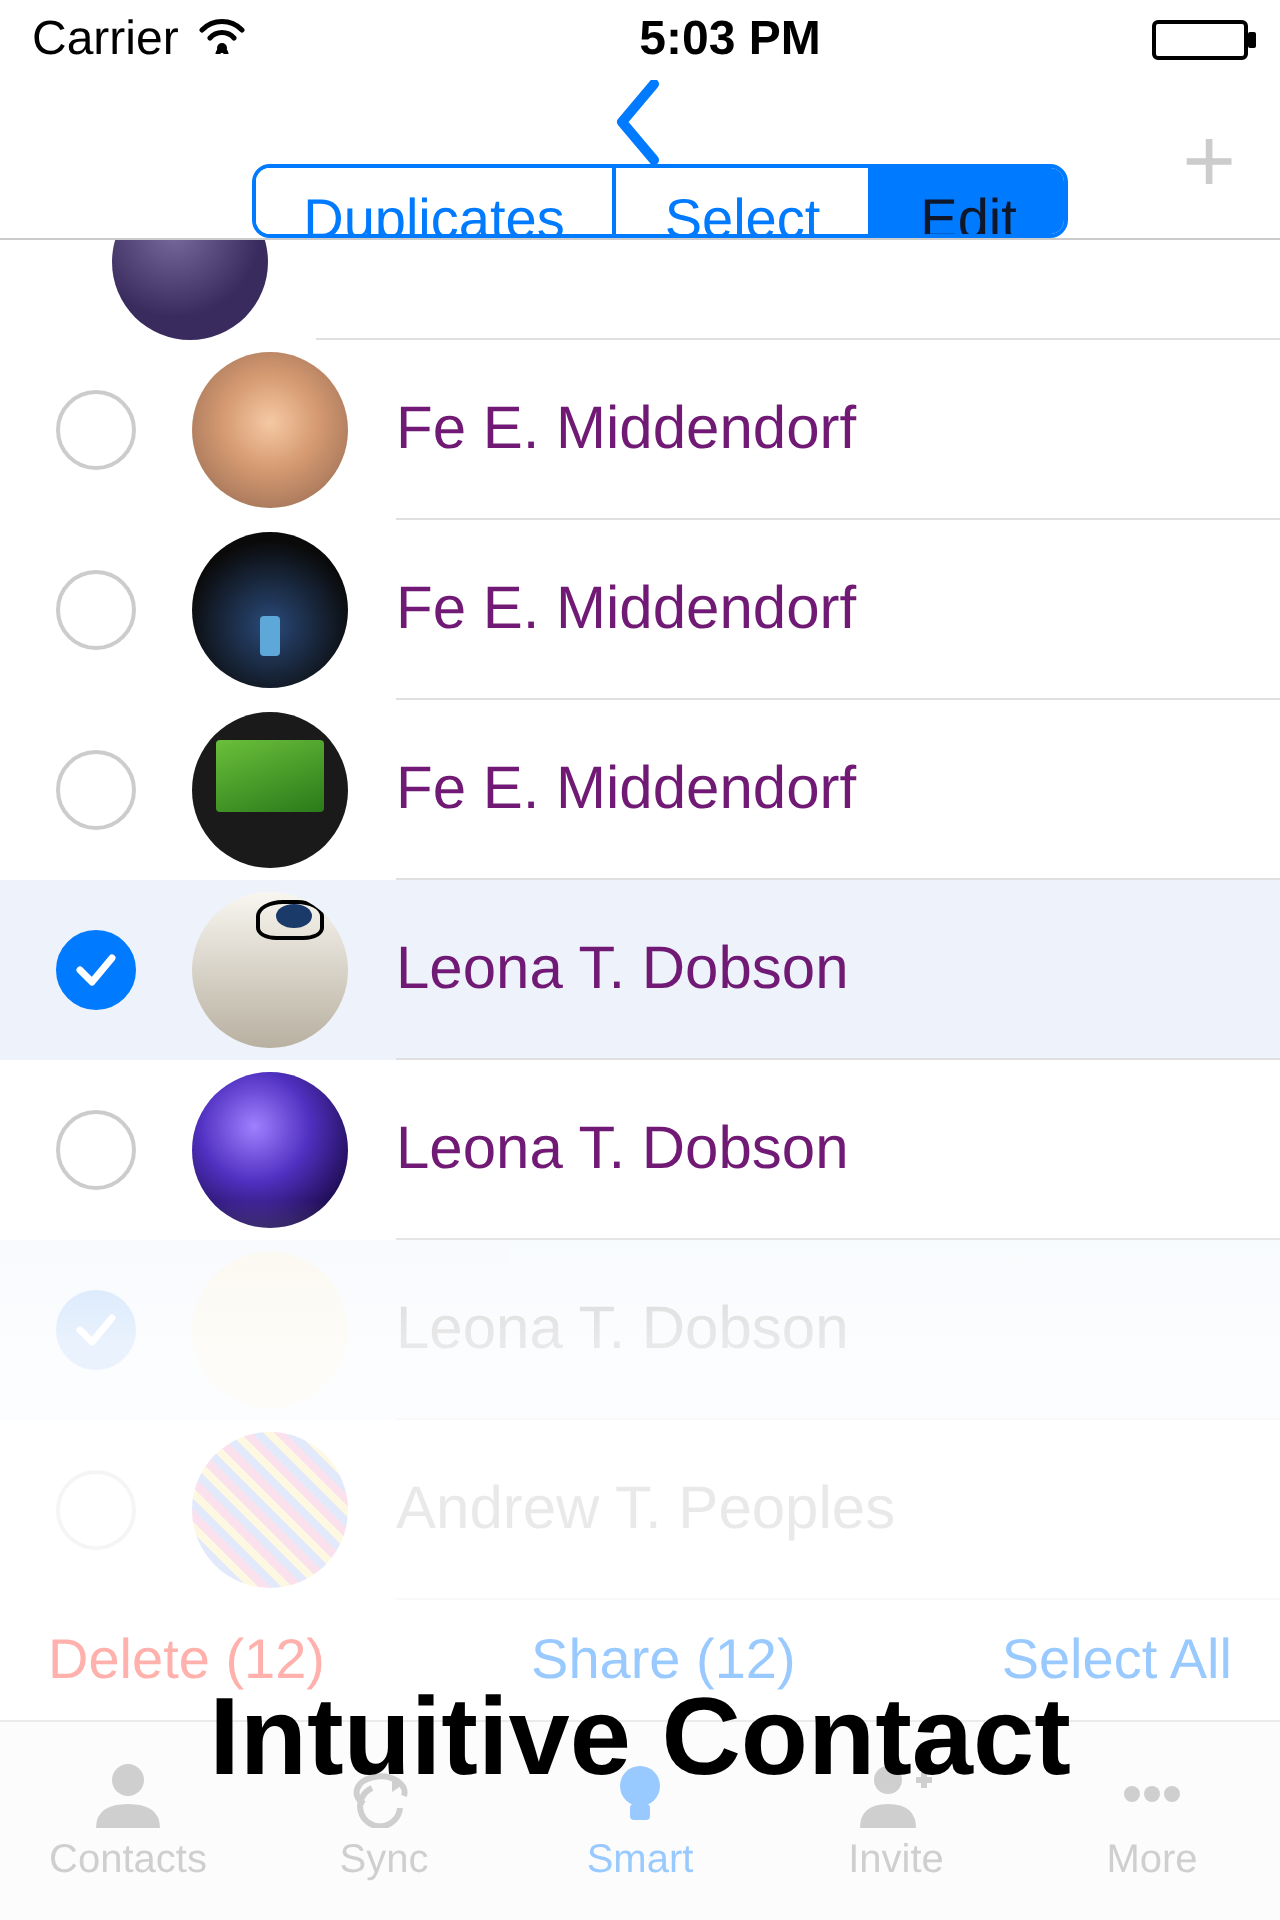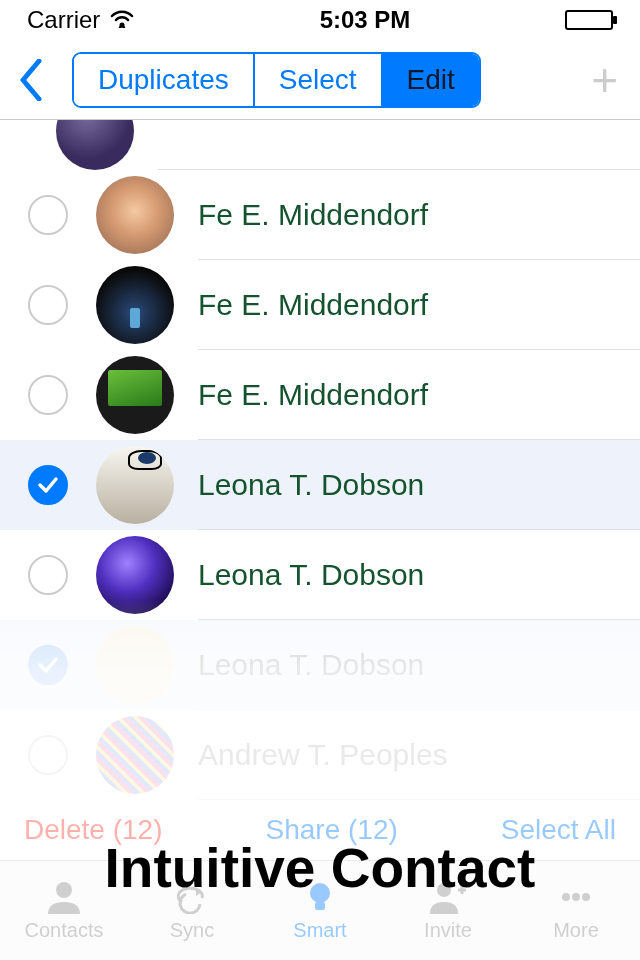--- a/index.html
+++ b/index.html
@@ -1,49 +1,49 @@
 <!DOCTYPE html>
 <html><head>
 <meta charset="utf-8">
 <style>
   * { box-sizing: border-box; margin: 0; padding: 0; }
   html, body { width: 640px; height: 960px; font-family: -apple-system, "Helvetica Neue", Helvetica, Arial, sans-serif; background: #fff; overflow: hidden; }
   .screen { position: relative; width: 640px; height: 960px; background: #fff; }
 
   
-  .status-bar { height: 40px; display: flex; align-items: center; justify-content: space-between; padding: 0 27px; font-size: 24px; font-weight: 500; color: #000; }
+  .status-bar { height: 40px; display: flex; align-items: center; justify-content: space-between; padding: 0 16px; font-size: 24px; font-weight: 500; color: #000; }
   .status-left, .status-right { display: flex; align-items: center; gap: 8px; }
   .status-center { position: absolute; left: 50%; transform: translateX(-50%); font-weight: 600; margin-left: 45px; }
   .wifi-icon { display: inline-block; }
   .battery { width: 48px; height: 20px; border: 2px solid #000; border-radius: 3px; position: relative; }
   .battery::after { content: ""; position: absolute; right: -6px; top: 4px; width: 4px; height: 8px; background: #000; border-radius: 1px; }
   .battery-fill { background: #000; width: 100%; height: 100%; }
 
   
-  .nav-bar { height: 80px; display: flex; align-items: center; padding: 0 12px; border-bottom: 1px solid #ccc; position: relative; }
+  .nav-bar { height: 80px; display: flex; align-items: center; padding: 0 24px; border-bottom: 1px solid #ccc; position: relative; flex-direction: column; }
   .back-btn { width: 40px; height: 60px; display: flex; align-items: center; justify-content: center; color: #007aff; }
   .back-btn svg { width: 26px; height: 42px; }
   .segmented { display: flex; border: 2px solid #007aff; border-radius: 9px; overflow: hidden; margin-left: 20px; }
   .seg { padding: 10px 24px; font-size: 28px; color: #007aff; background: #fff; border-right: 2px solid #007aff; }
   .seg:last-child { border-right: none; }
   .seg.active { background: #007aff; color: #0f172a; }
   .add-btn { position: absolute; right: 22px; top: 50%; transform: translateY(-50%); font-size: 46px; font-weight: 200; color: #ccc; }
 
   
   .list { position: relative; }
   .row { display: flex; align-items: center; height: 90px; padding-left: 28px; }
   .row.selected { background: #eef3fb; }
   .row.faded { opacity: 0.45; }
   .row.faded.selected { background: #eef3fb; }
   .checkbox { width: 40px; height: 40px; border-radius: 50%; border: 2px solid #ccc; flex-shrink: 0; display: flex; align-items: center; justify-content: center; }
   .checkbox.checked { background: #007aff; border-color: #007aff; }
   .checkbox.checked.faded-check { background: #8ab9f5; border-color: #8ab9f5; }
   .checkbox svg { width: 24px; height: 24px; }
   .avatar { width: 78px; height: 78px; border-radius: 50%; margin-left: 28px; flex-shrink: 0; overflow: hidden; display: flex; align-items: center; justify-content: center; }
-  .name-cell { flex: 1; height: 100%; display: flex; align-items: center; border-bottom: 1px solid #e0e0e0; margin-left: 24px; font-size: 30px; color: #14532d; }
+  .name-cell { flex: 1; height: 100%; display: flex; align-items: center; border-bottom: 1px solid #e0e0e0; margin-left: 24px; font-size: 30px; color: #701a75; }
   .row.faded .name-cell { color: #888; }
   .row.partial-top { height: 50px; overflow: hidden; align-items: flex-end; padding-bottom: 0; }
   .row.partial-top .avatar { margin-top: -40px; }
   .row.partial-top .name-cell { align-items: flex-end; padding-bottom: 6px; }
 
   
   .av1 { background: radial-gradient(circle at 40% 30%, #7a6b9e 0%, #3a2b5e 60%); }
   .av2 { background: radial-gradient(circle at 50% 45%, #f5c9a4 0%, #d69b72 40%, #a5765a 80%); }
   .av3 { background: radial-gradient(circle at 50% 60%, #2a4a7a 0%, #0a0a0a 70%); position: relative; }
   .av3::after { content:""; position:absolute; left:34px; top:42px; width:10px; height:20px; background:#5da8d8; border-radius:2px; }

